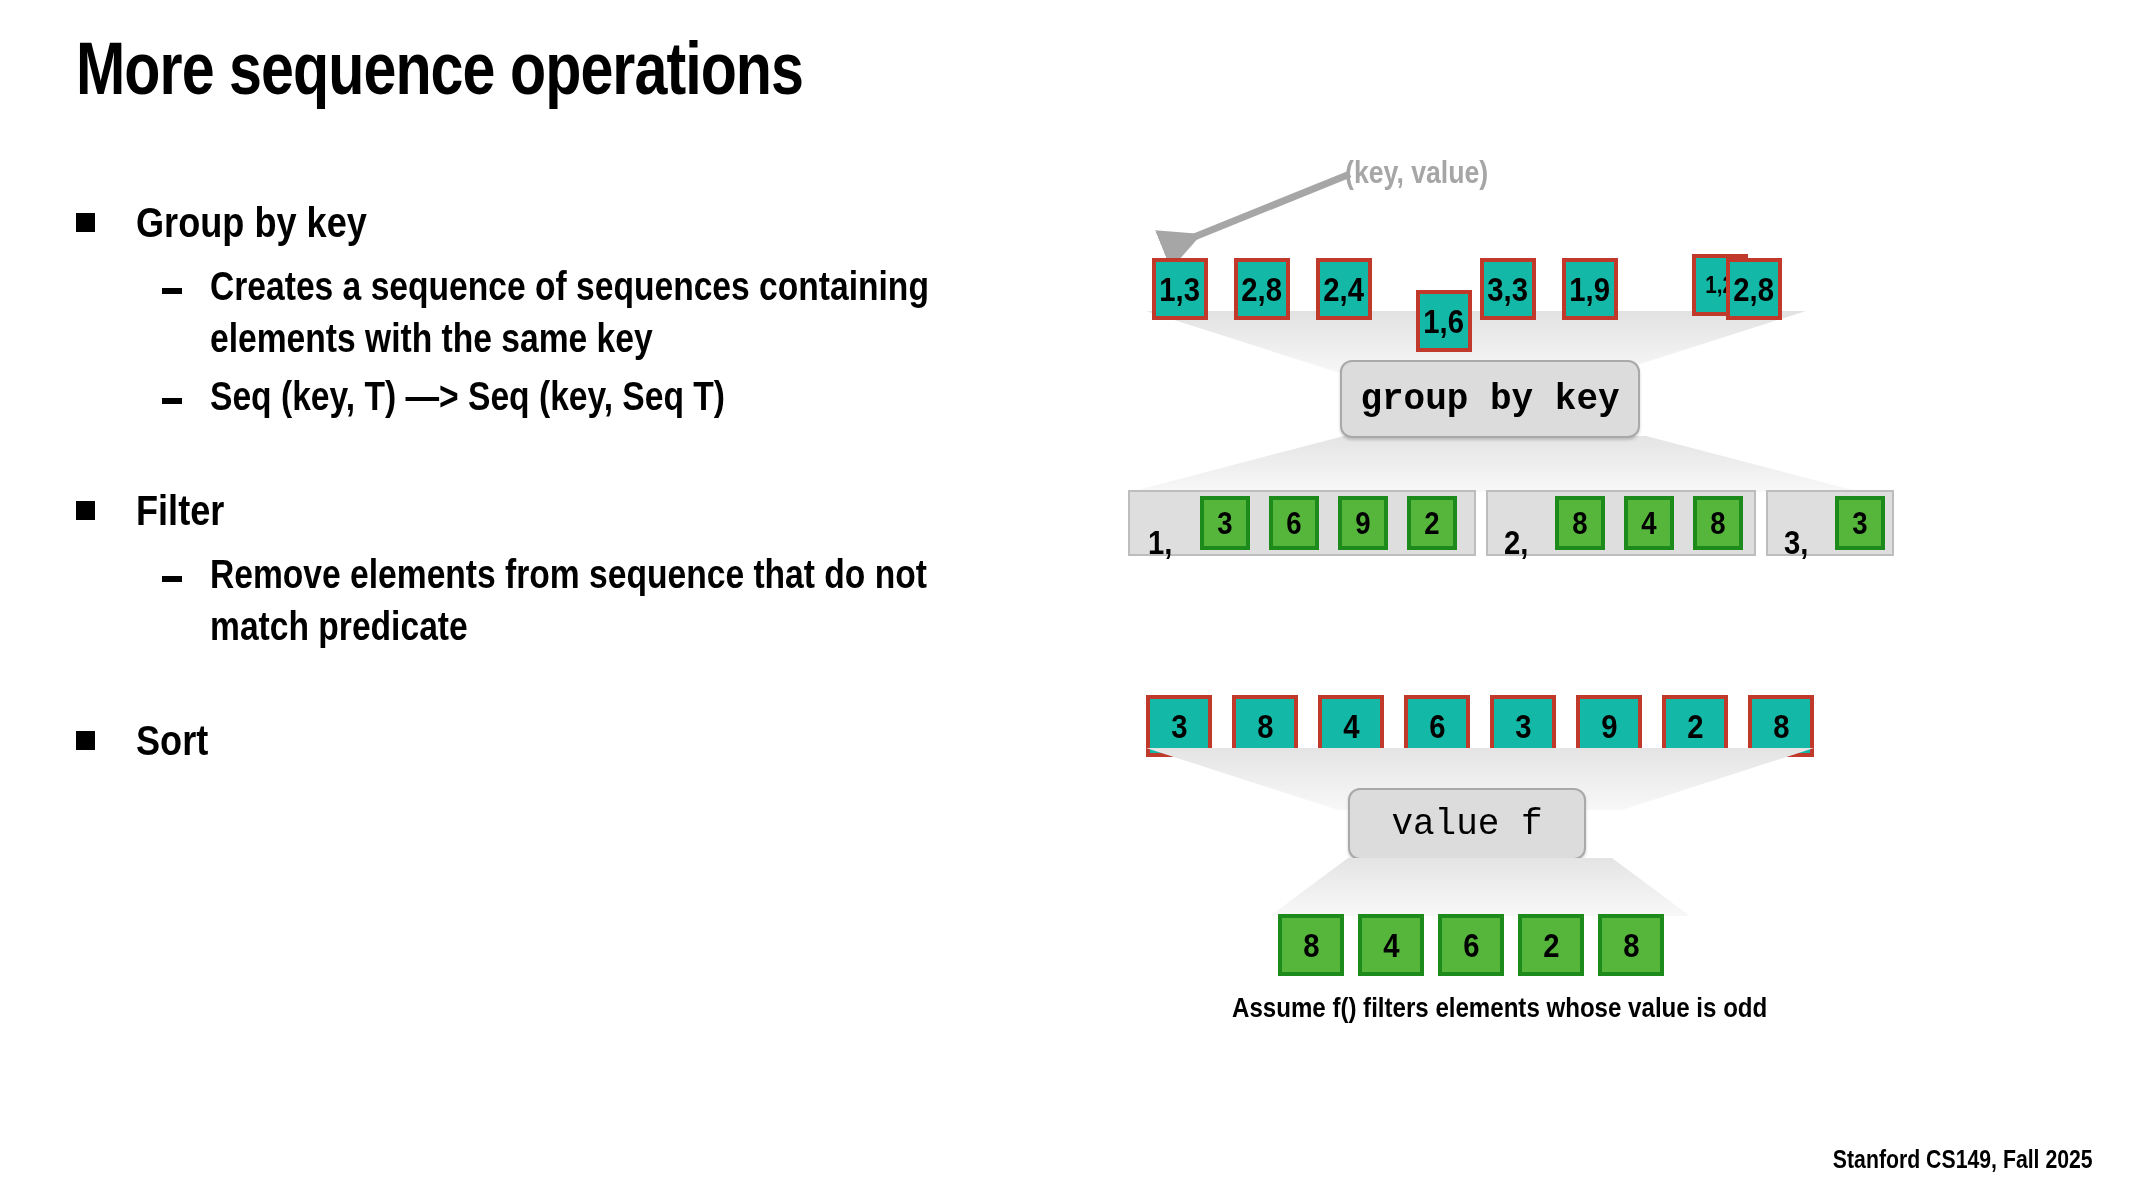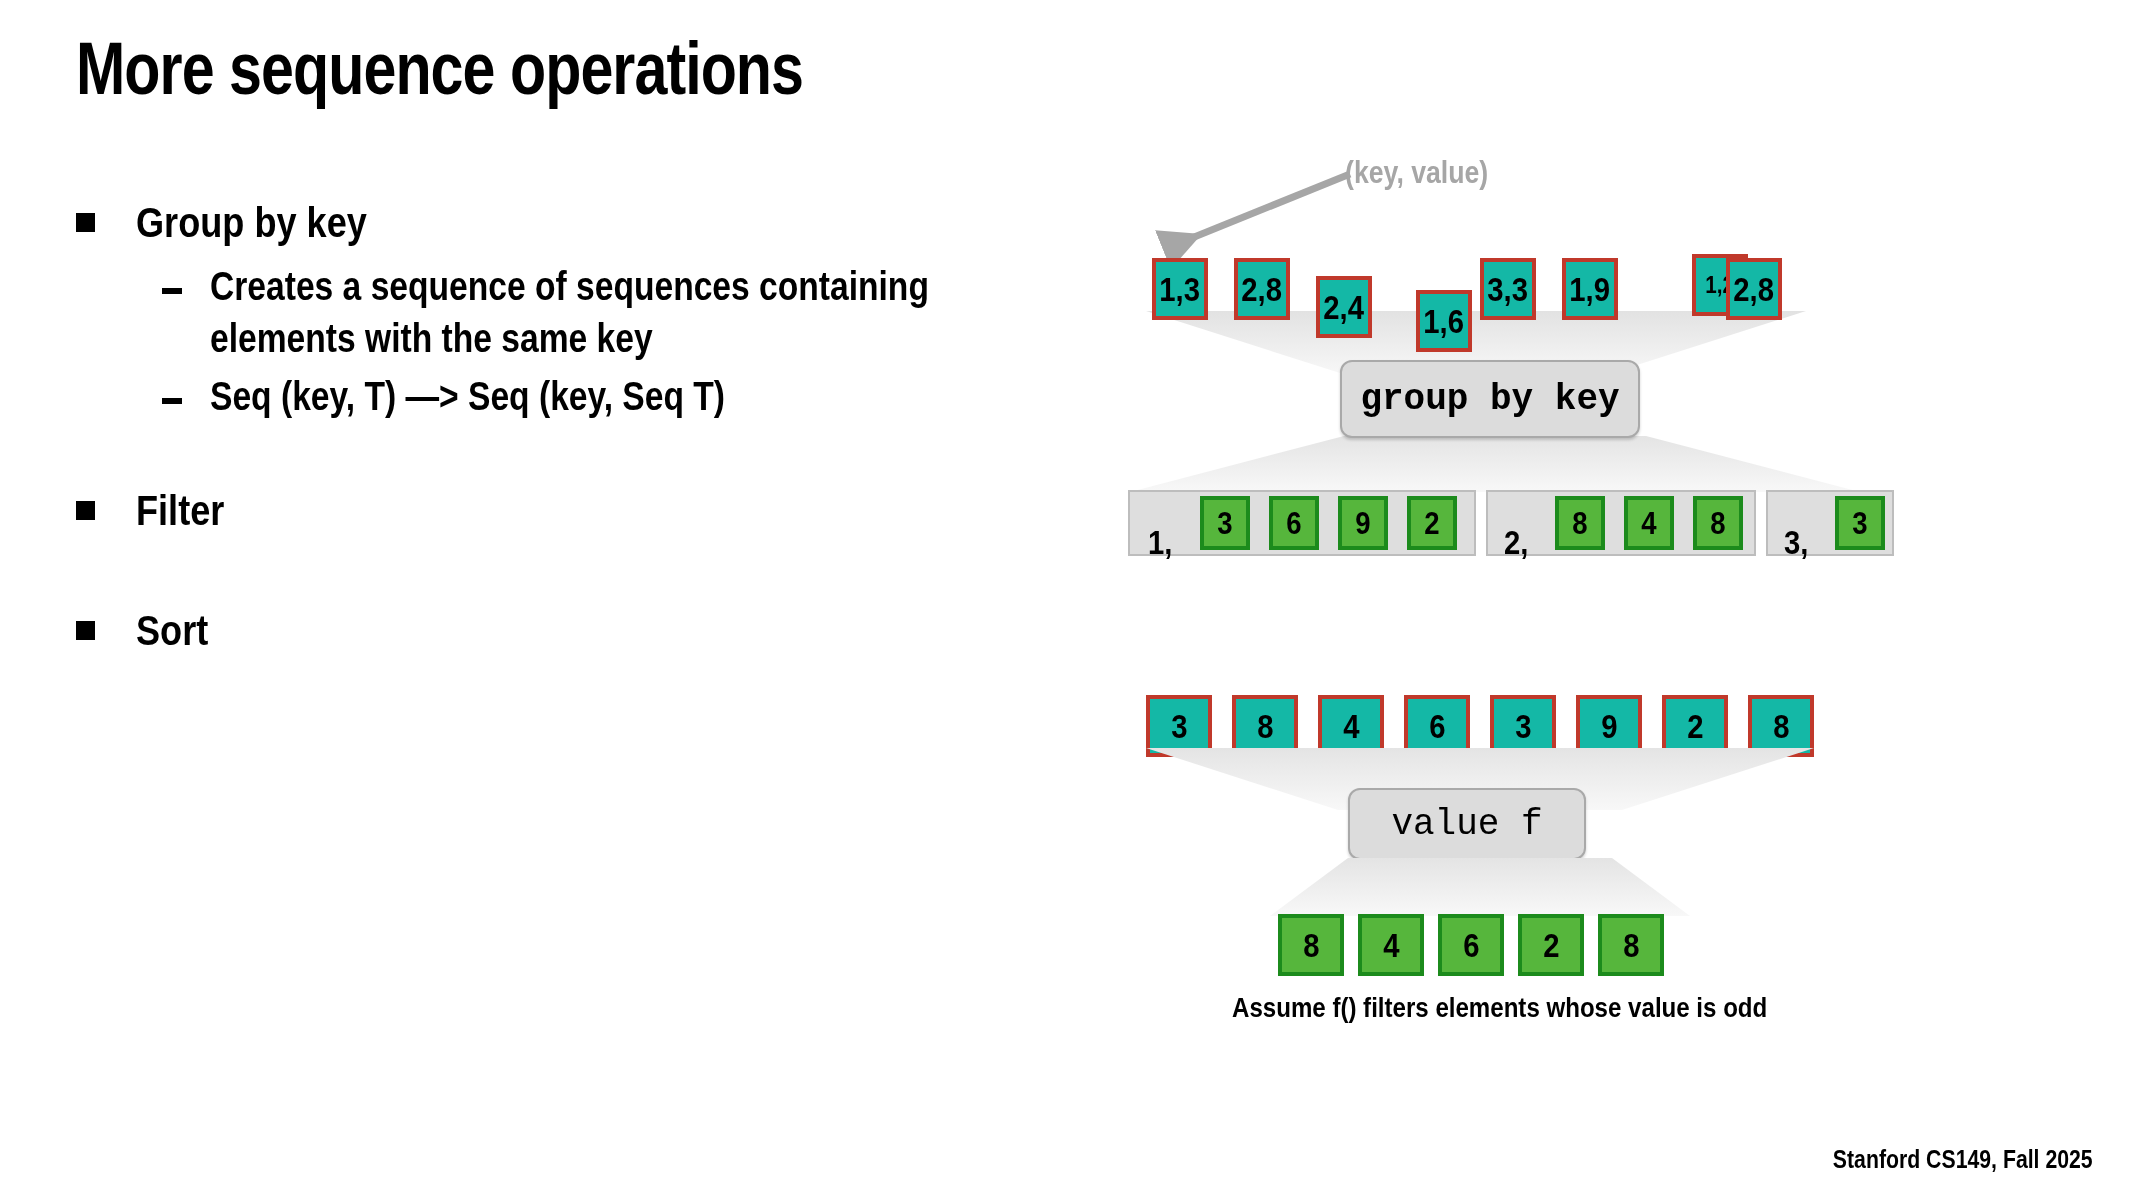--- a/index.html
+++ b/index.html
@@ -209,20 +209,24 @@
     <div class="marker-dash"></div>
     <div class="l2-text">Seq (key, T) —&gt; Seq (key, Seq T)</div>
   </div>
 
   <div class="gap-block"></div>
 
   <div class="bullet-l1">
     <div class="marker-square"></div>
     <div class="l1-text">Filter</div>
   </div>
+  <div class="bullet-l2">
+    <div class="marker-dash"></div>
+    <div class="l2-text">Remove elements from sequence that do not match predicate</div>
+  </div>
 
   <div class="gap-block"></div>
 
   <div class="bullet-l1">
     <div class="marker-square"></div>
     <div class="l1-text">Sort</div>
   </div>
 
 </div>
 
@@ -258,21 +262,21 @@
     </defs>
     <polygon points="214,0 516,0 730,56 0,56" fill="url(#fg2)"></polygon>
   </svg>
 
   <div class="cell cell-red" style="left:22px;  top:258px; width:56px; height:62px; font-size:34px;">
     <span class="cell-txt">1,3</span>
     </div>
   <div class="cell cell-red" style="left:104px; top:258px; width:56px; height:62px; font-size:34px;">
     <span class="cell-txt">2,8</span>
     </div>
-  <div class="cell cell-red" style="left:186px; top:276px; width:56px; height:62px; font-size:34px;">
+  <div class="cell cell-red" style="left:186px; top:258px; width:56px; height:62px; font-size:34px;">
     <span class="cell-txt">2,4</span>
     </div>
   <div class="cell cell-red" style="left:286px; top:258px; width:56px; height:62px; font-size:34px;margin-top:32px;">
     <span class="cell-txt">1,6</span>
     </div>
   <div class="cell cell-red" style="left:350px; top:258px; width:56px; height:62px; font-size:34px;">
     <span class="cell-txt">3,3</span>
     </div>
   <div class="cell cell-red" style="left:432px; top:258px; width:56px; height:62px; font-size:34px;">
     <span class="cell-txt">1,9</span>

